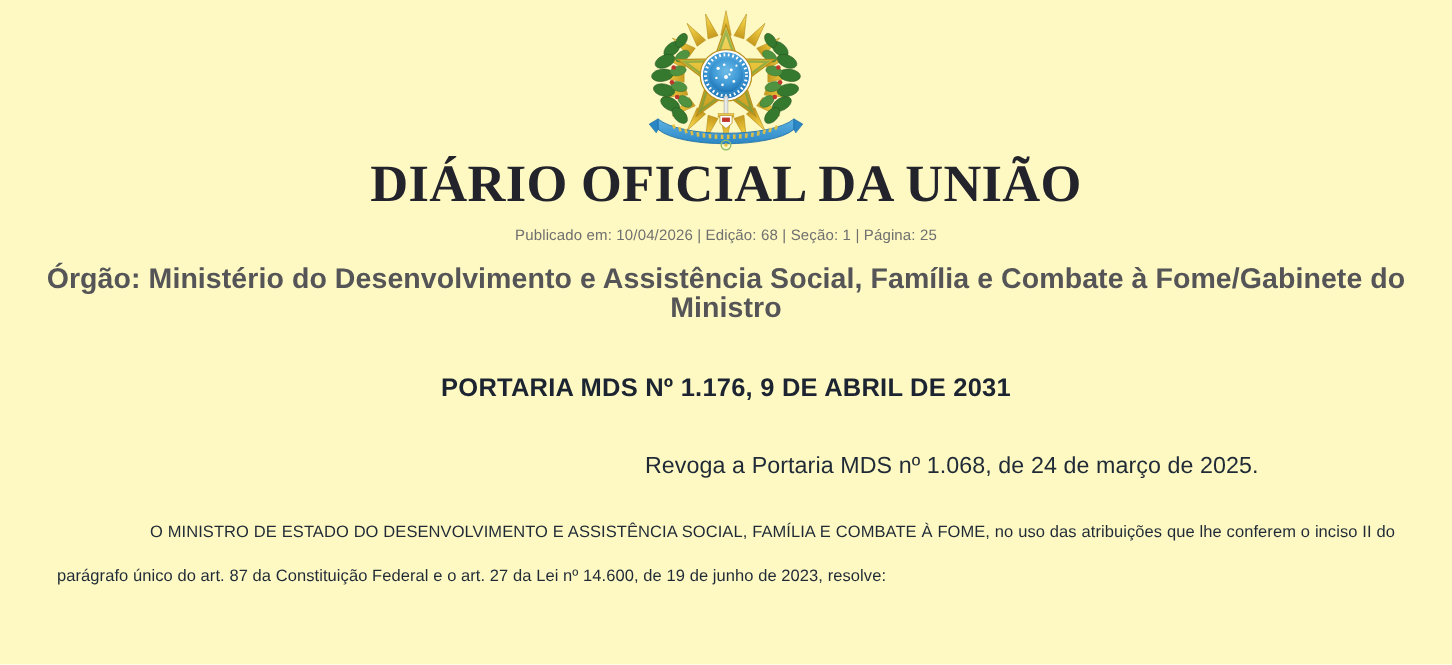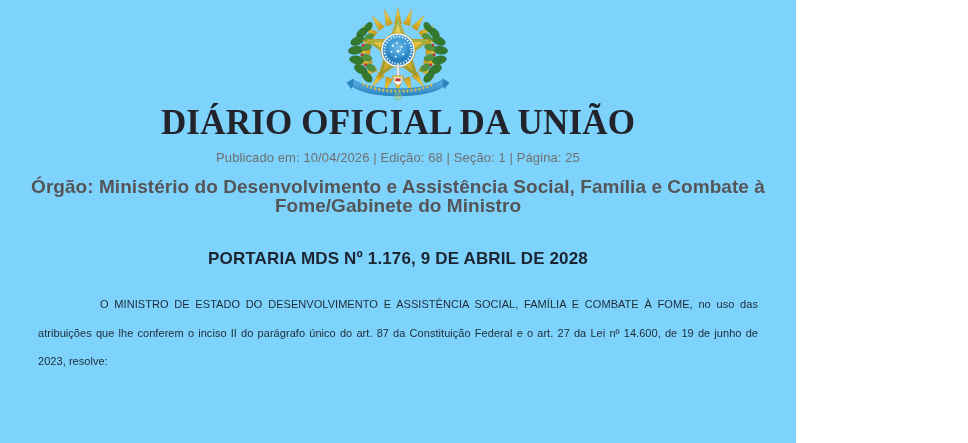--- a/index.html
+++ b/index.html
@@ -11,24 +11,24 @@
   body {
     width: 968px;
     height: 443px;
     overflow: hidden;
     font-family: "Liberation Sans", sans-serif;
     -webkit-font-smoothing: antialiased;
   }
 
   .page {
     position: relative;
-    width: 796px;
+    width: 968px;
     height: 443px;
     box-sizing: border-box;
-    background: #7dd3fc;
+    background: #fef9c3;
   }
 
   
   .brasao-wrap {
     width: 100%;
     display: flex;
     justify-content: center;
     padding-top: 6px;
     height: 104px;
     box-sizing: border-box;
@@ -44,21 +44,21 @@
     font-weight: bold;
     font-size: 35px;
     line-height: 38px;
     letter-spacing: 0.2px;
     color: #23232b;
     margin: 0;
     padding: 0 0 2px 0;
   }
   .dou-meta {
     text-align: center;
-    font-size: 13px;
+    font-size: 10px;
     line-height: 20px;
     color: #6f6f6f;
     margin: 0;
     padding-top: 4px;
     letter-spacing: 0.1px;
   }
   .dou-orgao {
     text-align: center;
     font-size: 19px;
     line-height: 19px;
@@ -268,19 +268,22 @@
         <circle r="2" fill="#e8c23a"></circle>
       </g>
     </svg>
   </div>
 
   <h1 class="dou-title">DIÁRIO OFICIAL DA UNIÃO</h1>
   <p class="dou-meta">Publicado em: 10/04/2026 | Edição: 68 | Seção: 1 | Página: 25</p>
   <p class="dou-orgao">Órgão: Ministério do Desenvolvimento e Assistência Social, Família e Combate à Fome/Gabinete do Ministro</p>
 
   <div class="ato">
-    <h2 class="ato-titulo">PORTARIA MDS Nº 1.176, 9 DE ABRIL DE 2028</h2>
-
+    <h2 class="ato-titulo">PORTARIA MDS Nº 1.176, 9 DE ABRIL DE 2031</h2>
+
+    <div class="ementa-box">
+      <p class="ementa">Revoga a Portaria MDS nº 1.068, de 24 de março de 2025.</p>
+    </div>
 
     <p class="corpo">O MINISTRO DE ESTADO DO DESENVOLVIMENTO E ASSISTÊNCIA SOCIAL, FAMÍLIA E COMBATE À FOME, no uso das atribuições que lhe conferem o inciso II do parágrafo único do art. 87 da Constituição Federal e o art. 27 da Lei nº 14.600, de 19 de junho de 2023, resolve:</p>
   </div>
 
 </div>
 
 </body></html>

